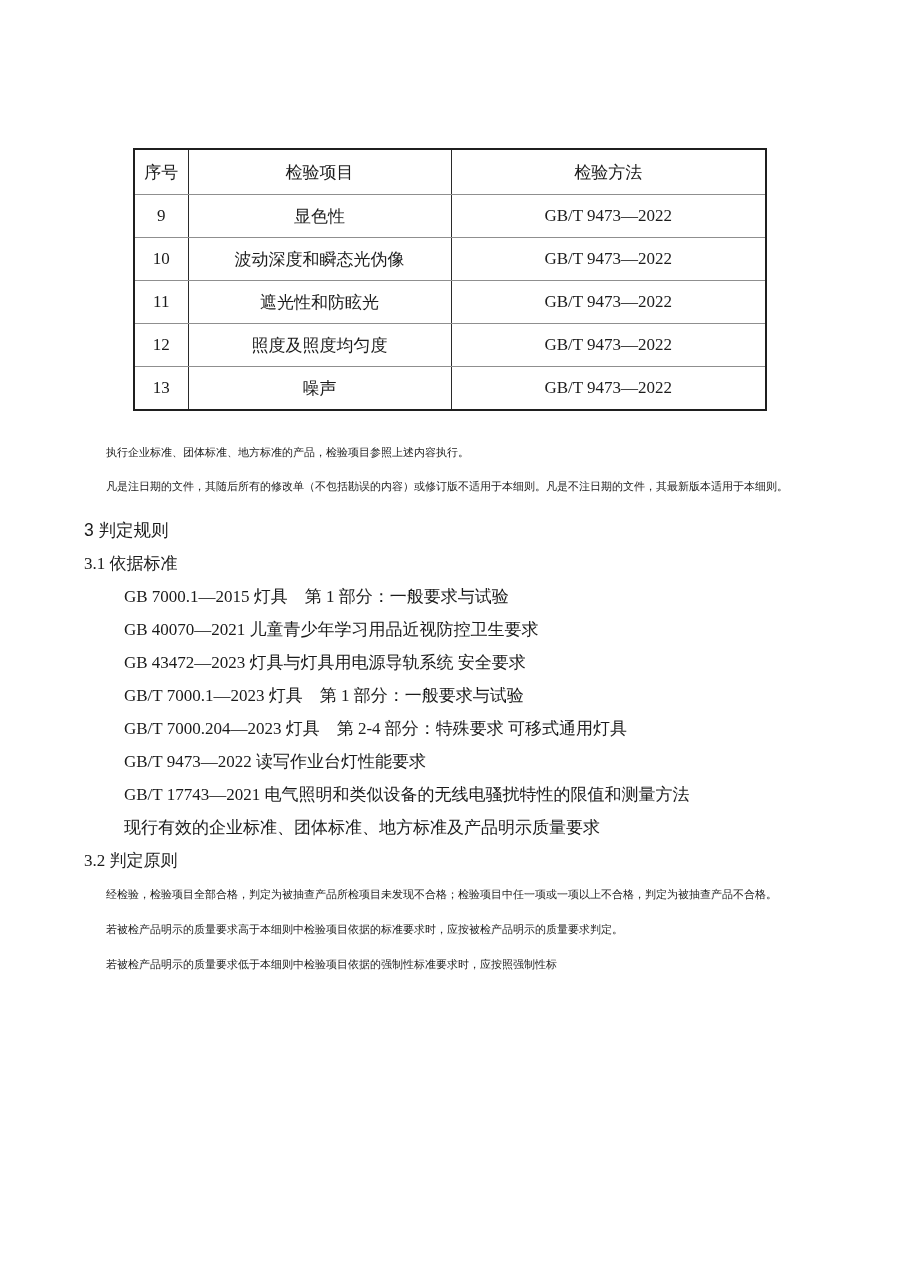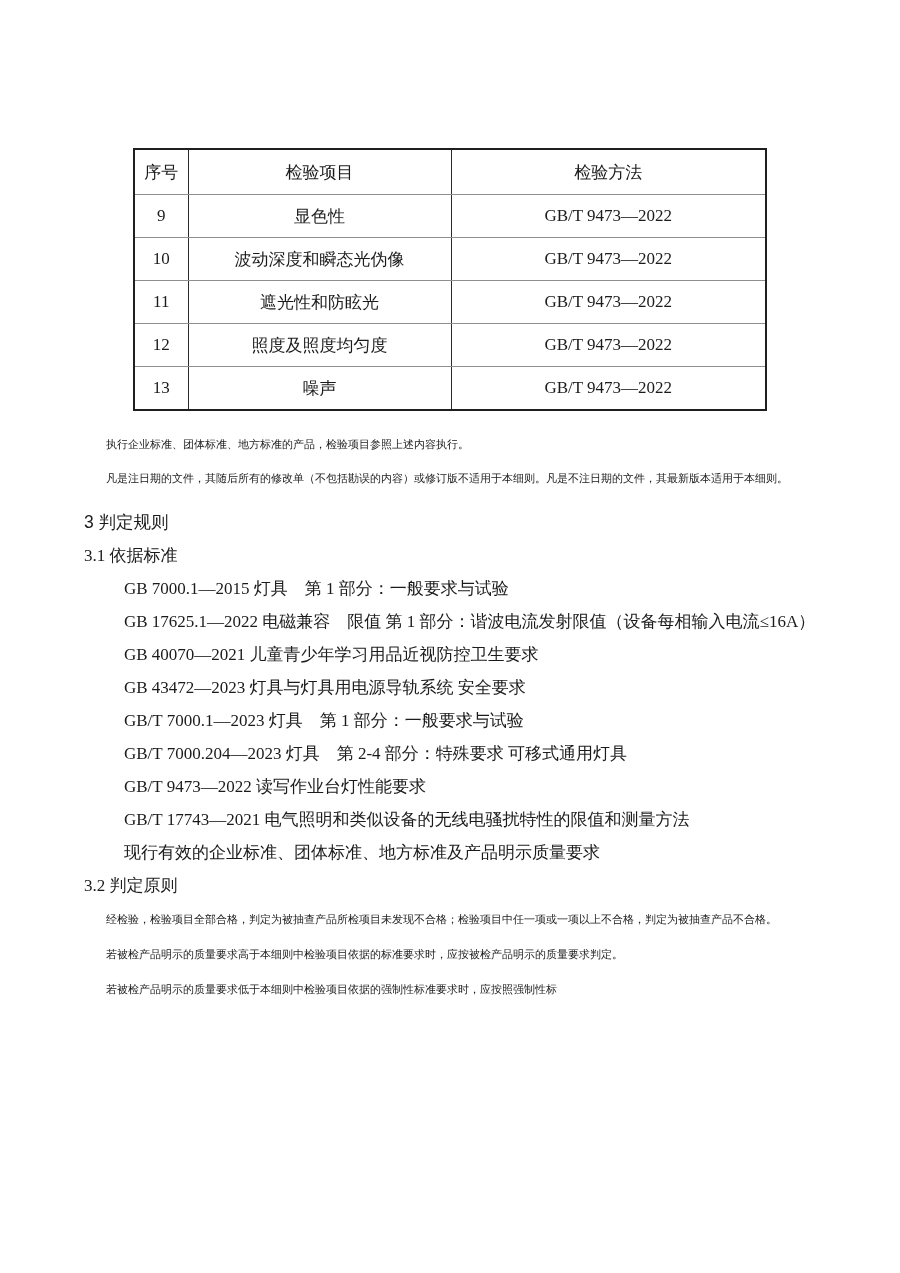--- a/index.html
+++ b/index.html
@@ -19,21 +19,21 @@
     width: 900px;
     height: 1273px;
     position: relative;
   }
   .content {
     padding: 0 84px;
   }
   
   table.spec {
     width: 632px;
-    margin: 148px auto 16px auto;
+    margin: 148px auto 24px auto;
     border-collapse: collapse;
     border: 2px solid #1f1f1f;
     table-layout: fixed;
   }
   table.spec col.c-no   { width: 54px; }
   table.spec col.c-item { width: 263px; }
   table.spec col.c-meth { width: 315px; }
   table.spec th, table.spec td {
     border-left: 1px solid #2a2a2a;
     border-right: 1px solid #2a2a2a;
@@ -139,21 +139,20 @@
 
     <h3 class="section-heading">3 判定规则</h3>
 
     <p class="subhead">3.1 依据标准</p>
 
     <ul class="standards">
 
         <li>GB 7000.1—2015 灯具　第 1 部分：一般要求与试验</li>
 
 
-        <li>GB 17625.1—2022 电磁兼容　限值 第 1 部分：谐波电流发射限值（设备每相输入电流≤16A）</li>
 
         <li>GB 40070—2021 儿童青少年学习用品近视防控卫生要求</li>
 
         <li>GB 43472—2023 灯具与灯具用电源导轨系统 安全要求</li>
 
         <li>GB/T 7000.1—2023 灯具　第 1 部分：一般要求与试验</li>
 
         <li>GB/T 7000.204—2023 灯具　第 2-4 部分：特殊要求 可移式通用灯具</li>
 
         <li>GB/T 9473—2022 读写作业台灯性能要求</li>

